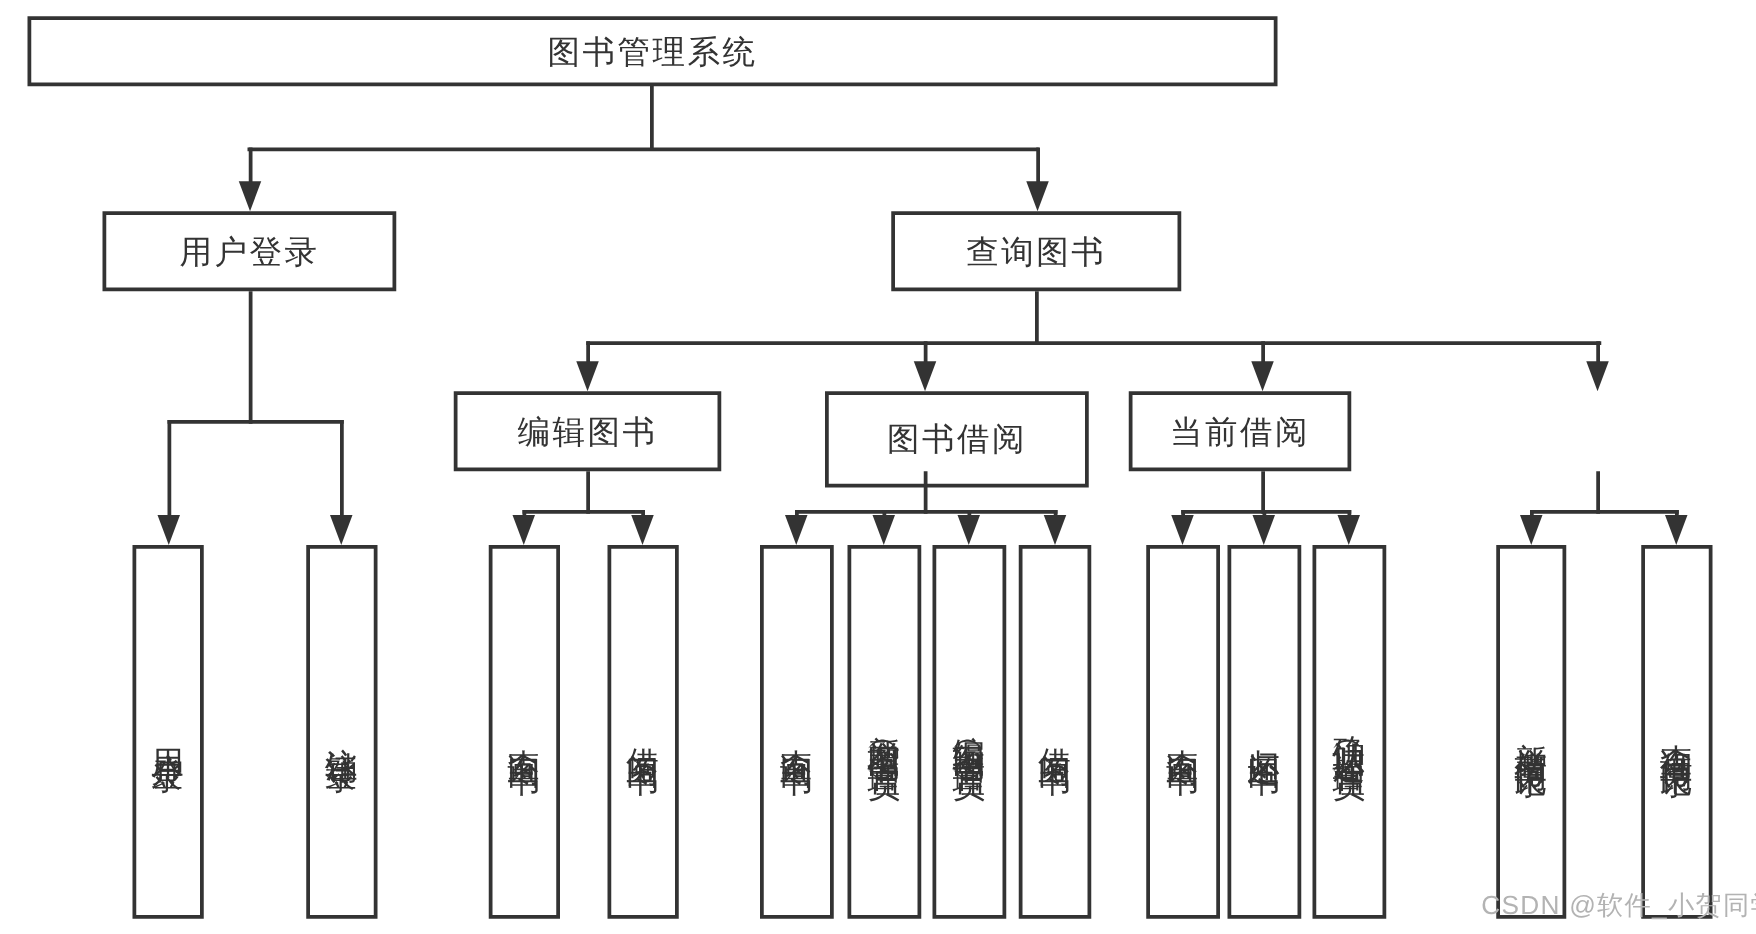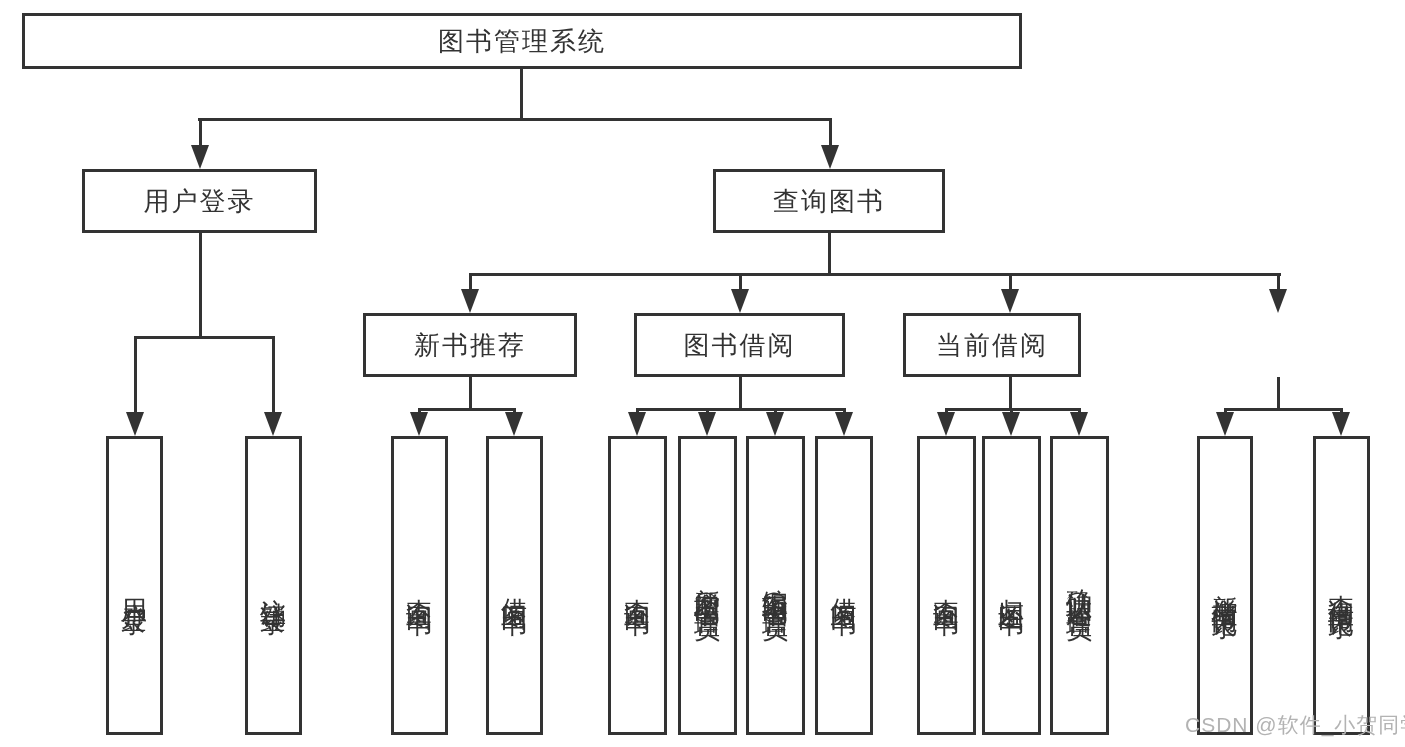--- a/index.html
+++ b/index.html
@@ -73,22 +73,22 @@
   <div class="hl" style="left:469px;top:273px;width:812px"></div>
   <div class="vl" style="left:469px;top:273px;height:18px"></div>
   <div class="ah" style="left:461px;top:289px"></div>
   <div class="vl" style="left:739px;top:273px;height:18px"></div>
   <div class="ah" style="left:731px;top:289px"></div>
   <div class="vl" style="left:1009px;top:273px;height:18px"></div>
   <div class="ah" style="left:1001px;top:289px"></div>
   <div class="vl" style="left:1277px;top:273px;height:18px"></div>
   <div class="ah" style="left:1269px;top:289px"></div>
 
-  <div class="box" style="left:363px;top:313px;width:214px;height:64px">新书推荐</div>
-  <div class="box" style="left:634px;top:313px;width:211px;height:64px">图书借阅</div>
+  <div class="box" style="left:363px;top:313px;width:214px;height:64px">编辑图书</div>
+  <div class="box" style="left:660px;top:313px;width:211px;height:77px">图书借阅</div>
   <div class="box" style="left:903px;top:313px;width:178px;height:64px">当前借阅</div>
 
   <div class="vl" style="left:469px;top:377px;height:34px"></div>
   <div class="vl" style="left:739px;top:377px;height:34px"></div>
   <div class="vl" style="left:1009px;top:377px;height:34px"></div>
   <div class="vl" style="left:1277px;top:377px;height:34px"></div>
 
   <div class="hl" style="left:418px;top:408px;width:98px"></div>
   <div class="hl" style="left:636px;top:408px;width:210px"></div>
   <div class="hl" style="left:945px;top:408px;width:136px"></div>

